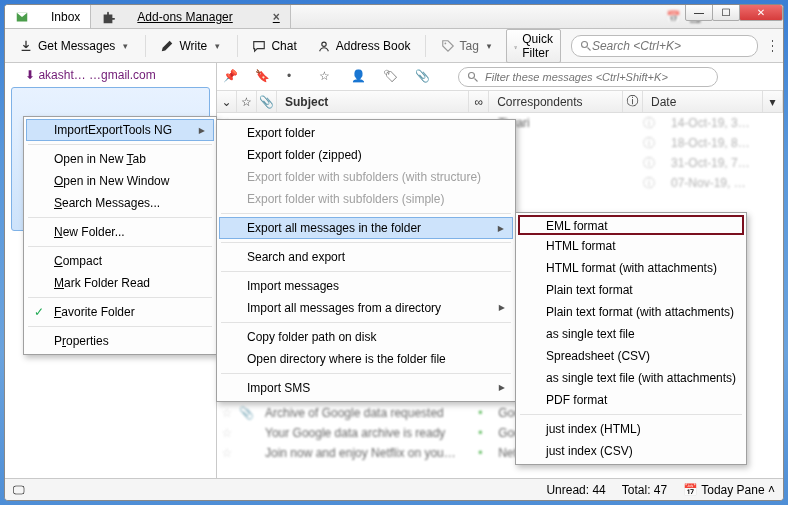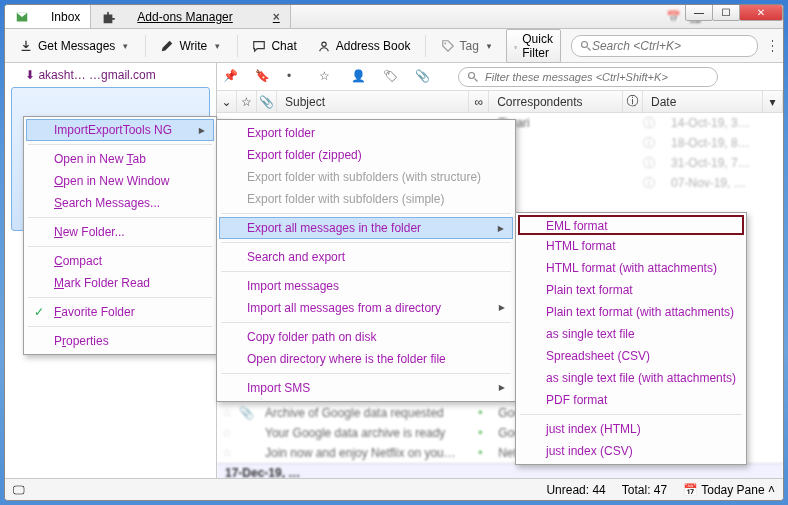--- a/index.html
+++ b/index.html
@@ -35,42 +35,42 @@
 
 .main { flex: 1; display: flex; flex-direction: column; background: #fff; }
 .filterbar { height: 28px; border-bottom: 1px solid #ddd; display: flex; align-items: center; padding: 0 6px; gap: 16px; }
 .filterbar .ic { width: 16px; height: 16px; color: #555; }
 .filterinput { flex:1; display:flex; align-items:center; border:1px solid #bbb; border-radius:10px; height:20px; padding:0 8px; gap:6px; margin-left:11px; max-width:260px;}
 .filterinput input { border:none; outline:none; flex:1; font-style:italic; color:#888; background:transparent; font-size:11px;}
 
 .cols { height: 22px; border-bottom: 1px solid #ddd; display: flex; align-items: center; background: linear-gradient(#fcfcfc,#eee); }
 .col { padding: 0 8px; border-right: 1px solid #e0e0e0; height:100%; display:flex; align-items:center; color:#333; }
 .col.s { width: 20px; padding:0; justify-content:center;}
-.col.subject { flex: 1.5; }
+.col.subject { flex: 1.5; font-weight: bold; }
 .col.corr { flex: 1; }
 .col.date { width: 120px; }
 
 .rows { flex: 1; overflow: hidden; position: relative; }
 .row { display: flex; align-items: center; height: 20px; color: #333; filter: blur(1.2px); opacity:.75; }
 .row .c { padding: 0 8px; }
 .row .star { width:20px; text-align:center; color:#ccc;}
 .row .att { width:20px; text-align:center; color:#888;}
 .row .subj { flex:1.5; white-space:nowrap; overflow:hidden; }
 .row .dot { width:12px; color:#3a3; }
 .row .corr { flex:1; white-space:nowrap; overflow:hidden;}
 .row .ico { width:20px; color:#bbb;}
 .row .date { width:120px; color:#999;}
 .date-hdr { background:#eef; font-weight:bold; padding:2px 8px; border-top:1px solid #ccd; border-bottom:1px solid #ccd; filter:blur(.8px); opacity:.8;}
 
 .statusbar { height: 22px; border-top: 1px solid #c9c9c9; background: #f5f5f5; display: flex; align-items: center; padding: 0 8px; gap: 16px; font-size: 11px; }
 .statusbar .sp { flex:1; }
 
 
 .menu { position: absolute; background: #fdfdfd; border: 1px solid #a0a0a0; box-shadow: 2px 3px 6px rgba(0,0,0,.25); padding: 2px; }
-.menu .mi { padding: 4px 26px 4px 28px; white-space: nowrap; position: relative; color: #a21caf; }
+.menu .mi { padding: 4px 26px 4px 28px; white-space: nowrap; position: relative; color: #000000; }
 .menu .mi.disabled { color: #a0a0a0; }
 .menu .mi.sub::after { content: "▶"; position: absolute; right: 8px; font-size: 8px; color: #555; top: 6px; }
 .menu .mi.hl { background: #cde3fb; border: 1px solid #7fb2e7; padding: 3px 25px 3px 27px; }
 .menu .mi.check::before { content: "✓"; position: absolute; left: 8px; color: #2a5; }
 .menu hr { border: none; border-top: 1px solid #e2e2e2; margin: 3px 2px; }
 .menu .mi u { text-decoration: underline; }
 
 #ctx1 { left: 23px; top: 116px; width: 194px; }
 #ctx2 { left: 216px; top: 119px; width: 300px; }
 #ctx3 { left: 515px; top: 212px; width: 232px; }
@@ -271,21 +271,20 @@
           </div>
         <div class="row">
             <span class="star">☆</span>
             <span class="att"></span>
             <span class="subj c">Join now and enjoy Netflix on you…</span>
             <span class="dot">•</span>
             <span class="corr c">Netflix</span>
             <span class="ico"></span>
             <span class="date c"></span>
           </div>
-        <div class="date-hdr">17-Dec-19, …</div>
       </div>
     </div>
   </div>
 
   <div class="statusbar">
     <span class="ic">🖵</span>
     <span class="sp"></span>
     <span>Unread: 44</span>
     <span>Total: 47</span>
     <span><span>📅</span> <span>Today Pane</span> <span>˄</span></span>

